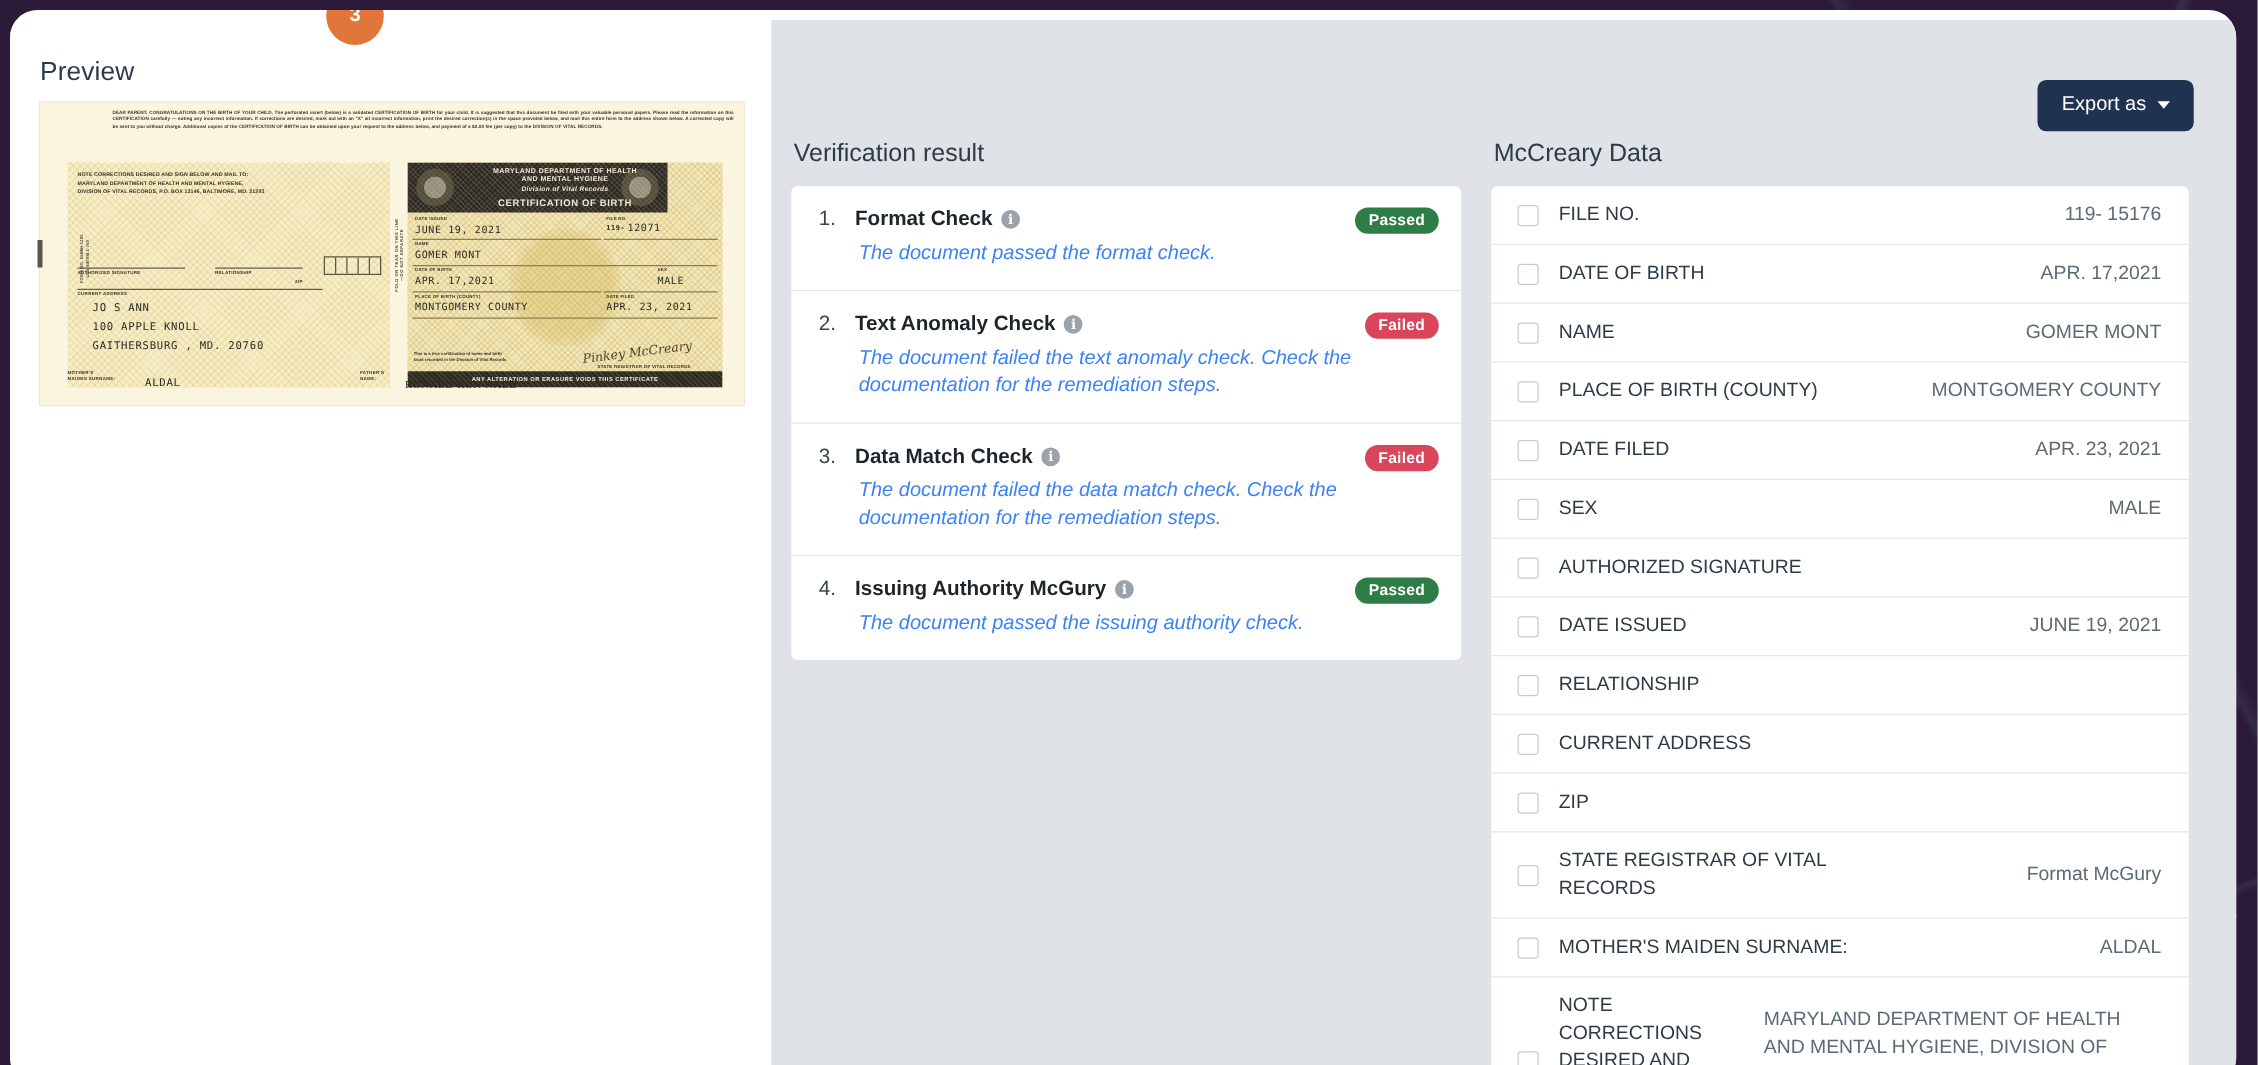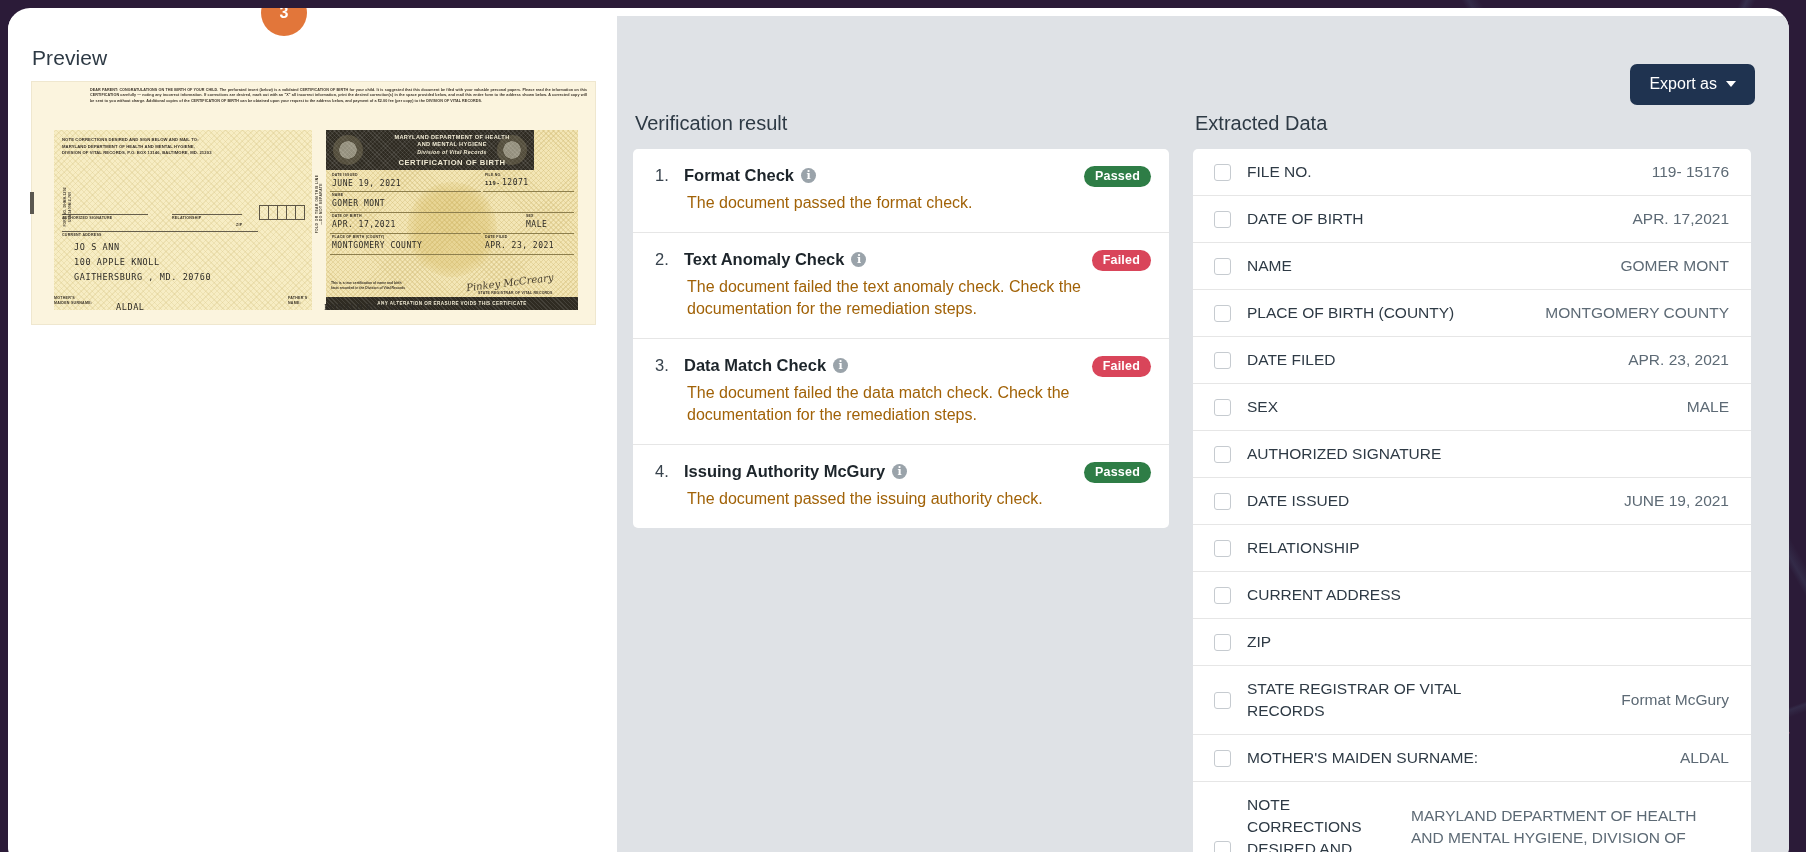--- a/index.html
+++ b/index.html
@@ -359,24 +359,25 @@
     font-weight: bold;
     font-family: "DejaVu Serif", serif;
     display: inline-flex;
     align-items: center;
     justify-content: center;
     line-height: 1;
     cursor: pointer;
   }
   .vi-desc {
     font-size: 16px;
-    color: #a16207;
+    color: #3b82f6;
     line-height: 1.38;
     margin-left: 32px;
     max-width: 400px;
+    font-style: italic;
   }
   .badge {
     position: absolute;
     right: 18px; top: 17px;
     color: #fff;
     font-size: 12.5px;
     font-weight: bold;
     border-radius: 11px;
     padding: 3px 11px 4px 11px;
     letter-spacing: .2px;
@@ -586,21 +587,21 @@
               <span class="info-icon">i</span>
             </div>
             <div class="vi-desc">The document passed the issuing authority check.</div>
             <span class="badge passed">Passed</span>
           </div>
 
         </div>
       </div>
 
       <div class="col-extract">
-        <h3 class="col-head">Extracted Data</h3>
+        <h3 class="col-head">McCreary Data</h3>
         <div class="extract-card">
 
           <div class="ex-row">
             <span class="ex-cb"></span>
             <span class="ex-label">FILE NO.</span>
             <span class="ex-value">119- 15176</span>
           </div>
           <div class="ex-row">
             <span class="ex-cb"></span>
             <span class="ex-label">DATE OF BIRTH</span>

